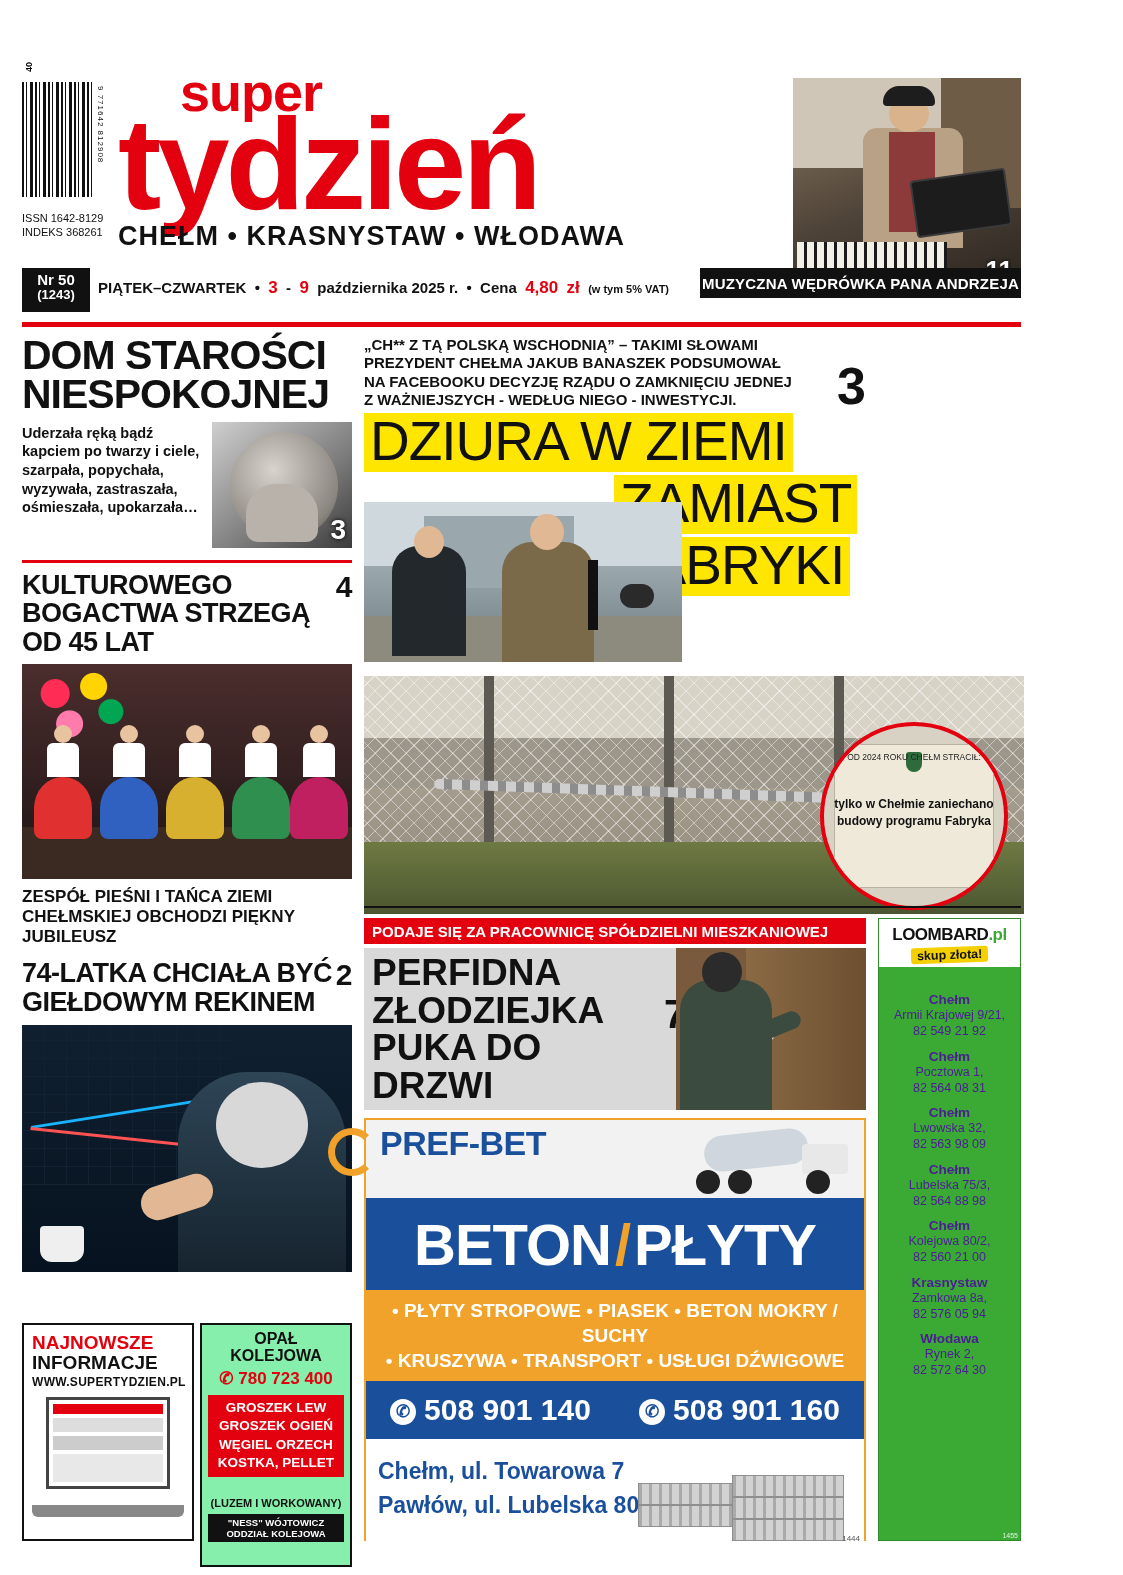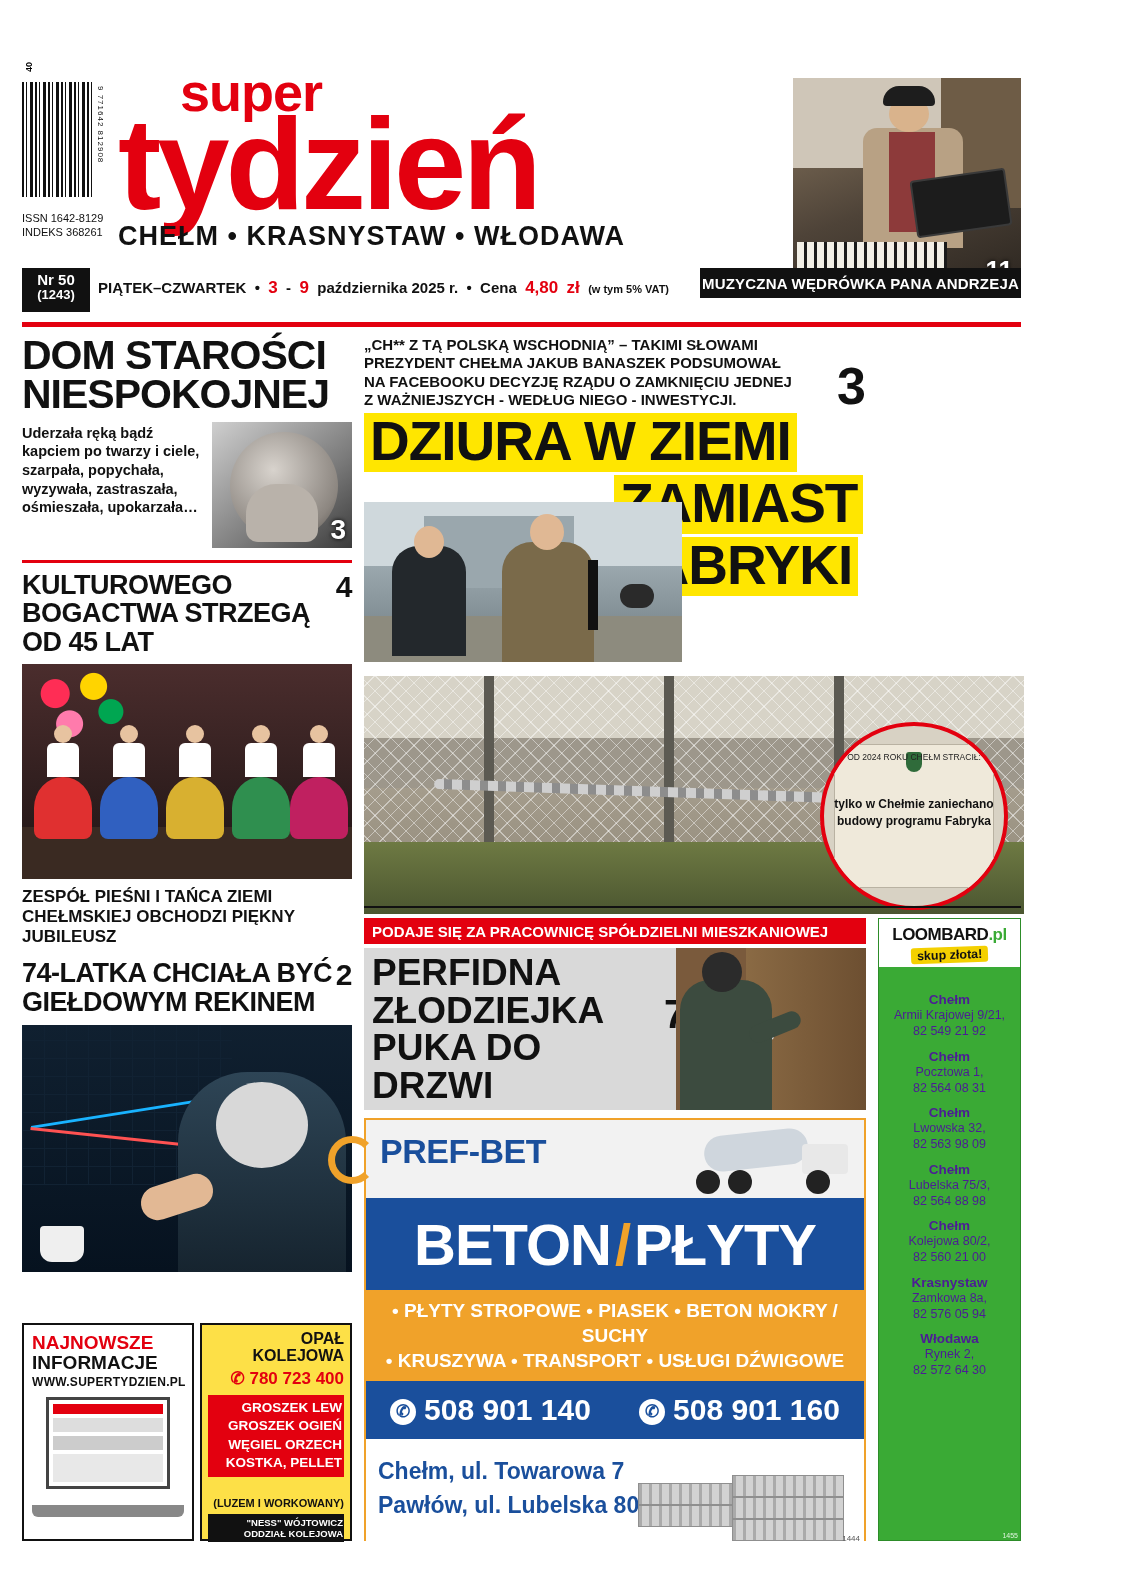--- a/index.html
+++ b/index.html
@@ -111,34 +111,34 @@
   .ad-najnowsze .t1 { color:#e3000f; font-size:19px; font-weight:bold; line-height:1.05; }
   .ad-najnowsze .t2 { color:#111; font-size:19px; font-weight:bold; line-height:1.05; }
   .ad-najnowsze .t3 { color:#111; font-size:12px; font-weight:bold; margin-top:2px; letter-spacing:0.3px; }
   .ad-najnowsze .laptop { margin-top:8px; width:152px; height:120px; position:relative; }
   .ad-najnowsze .screen { position:absolute; left:14px; top:0; width:124px; height:92px; background:#fff; border:3px solid #444; }
   .ad-najnowsze .screen .mini { position:absolute; inset:4px; background:
       linear-gradient(#e3000f 0 10px, #fff 10px 14px, #ddd 14px 28px, #fff 28px 32px, #ccc 32px 46px, #fff 46px 50px, #e8e8e8 50px 84px);
   }
   .ad-najnowsze .base { position:absolute; left:0; bottom:0; width:152px; height:12px; background:#888; border-radius:0 0 6px 6px; }
 
-  .ad-opal { position:absolute; left:200px; top:1323px; width:152px; height:218px;
-    border:2px solid #111; background:#fde047; padding:6px 6px; text-align:right; }
+  .ad-opal { position:absolute; left:200px; top:1323px; width:152px; height:244px;
+    border:2px solid #111; background:#86efac; padding:6px 6px; text-align:center; }
   .ad-opal .h { font-size:16px; font-weight:bold; color:#111; line-height:1.05; }
   .ad-opal .phone { margin-top:3px; font-size:17px; font-weight:bold; color:#e3000f; }
   .ad-opal .items { margin-top:6px; background:#e3000f; color:#fff; font-size:13.5px; font-weight:bold; line-height:1.38; padding:4px 2px; }
   .ad-opal .luz { margin-top:20px; font-size:11px; font-weight:bold; color:#111; }
   .ad-opal .foot { margin-top:5px; background:#111; color:#fff; font-size:9.5px; font-weight:bold; padding:3px 1px; }
 
   
   .col-center { position:absolute; left:364px; top:336px; width:502px; }
   .kicker { font-size:15px; font-weight:bold; line-height:1.22; color:#111; }
   .big-num { position:absolute; right:0; top:20px; font-size:52px; font-weight:bold; color:#111; }
   .yellow-title { margin-top:4px; }
-  .yellow-title div { background:#ffe600; color:#111; font-weight:bold; font-size:55px;
+  .yellow-title div { background:#ffe600; color:#111; font-weight:normal; font-size:55px;
     line-height:1.0; letter-spacing:-1px; display:inline-block; padding:1px 6px 3px; margin-bottom:3px; }
   .yt-2 { margin-left:250px; }
   .yt-3 { margin-left:250px; }
 
   .press-photo { position:absolute; left:0; top:166px; width:318px; height:160px;
     background: linear-gradient(#b9c6cc,#6d7a80); overflow:hidden; }
   .press-photo .sky { position:absolute; inset:0 0 60% 0; background:#cfd8dc; }
   .press-photo .bld { position:absolute; left:60px; top:14px; width:150px; height:72px; background:#9aa7ad; }
   .press-photo .ground { position:absolute; left:0; bottom:0; width:100%; height:46px; background:#8d8b7e; }
   .press-photo .m1 { position:absolute; left:28px; bottom:6px; width:74px; height:110px; background:#23282c; border-radius:26px 26px 0 0; }
@@ -175,21 +175,21 @@
   .perf-photo { position:absolute; right:0; top:0; width:190px; height:162px; overflow:hidden; background:#7a5a3c; }
   .perf-photo .door { position:absolute; right:0; top:0; width:120px; height:162px; background: linear-gradient(90deg,#8a6a44,#6d4f31); }
   .perf-photo .handle { position:absolute; right:92px; top:84px; width:22px; height:8px; background:#d8d8d8; border-radius:4px; }
   .perf-photo .woman { position:absolute; left:4px; bottom:0; width:92px; height:130px; background:#3c4b3f; border-radius:30px 30px 0 0; }
   .perf-photo .whead { position:absolute; left:26px; bottom:118px; width:40px; height:40px; border-radius:50%; background:#2b2b2b; }
   .perf-photo .arm { position:absolute; left:72px; bottom:74px; width:54px; height:18px; border-radius:10px; background:#3c4b3f; transform:rotate(-22deg); }
 
   
   .prefbet { position:absolute; left:364px; top:1118px; width:502px; height:423px; border:2px solid #f0a22a; background:#fff; }
   .pb-top { position:relative; height:78px; background:#f2f2f2; }
-  .pb-logo { position:absolute; left:14px; top:12px; font-size:34px; font-weight:bold; color:#1a4f9c; letter-spacing:-0.5px; }
+  .pb-logo { position:absolute; left:14px; top:4px; font-size:34px; font-weight:bold; color:#1a4f9c; letter-spacing:-0.5px; }
   .pb-ring { position:absolute; left:-52px; top:4px; width:48px; height:48px; border-radius:50%;
     border:7px solid #f0a22a; border-right-color:transparent; }
   .pb-truck { position:absolute; right:8px; top:6px; width:200px; height:70px; }
   .pb-truck .drum { position:absolute; left:48px; top:6px; width:104px; height:36px; border-radius:18px; background:#cfd6dd; transform:rotate(-6deg); }
   .pb-truck .cab { position:absolute; left:146px; top:18px; width:46px; height:30px; background:#e8e8e8; border-radius:4px; }
   .pb-truck .w1, .pb-truck .w2, .pb-truck .w3 { position:absolute; bottom:2px; width:24px; height:24px; border-radius:50%; background:#222; }
   .pb-truck .w1 { left:40px; } .pb-truck .w2 { left:72px; } .pb-truck .w3 { left:150px; }
   .pb-band { height:92px; background:#1a4f9c; color:#fff; display:flex; align-items:center; justify-content:center;
     font-size:58px; font-weight:bold; letter-spacing:-1px; }
   .pb-band .sl { color:#f0a22a; margin:0 4px; }

